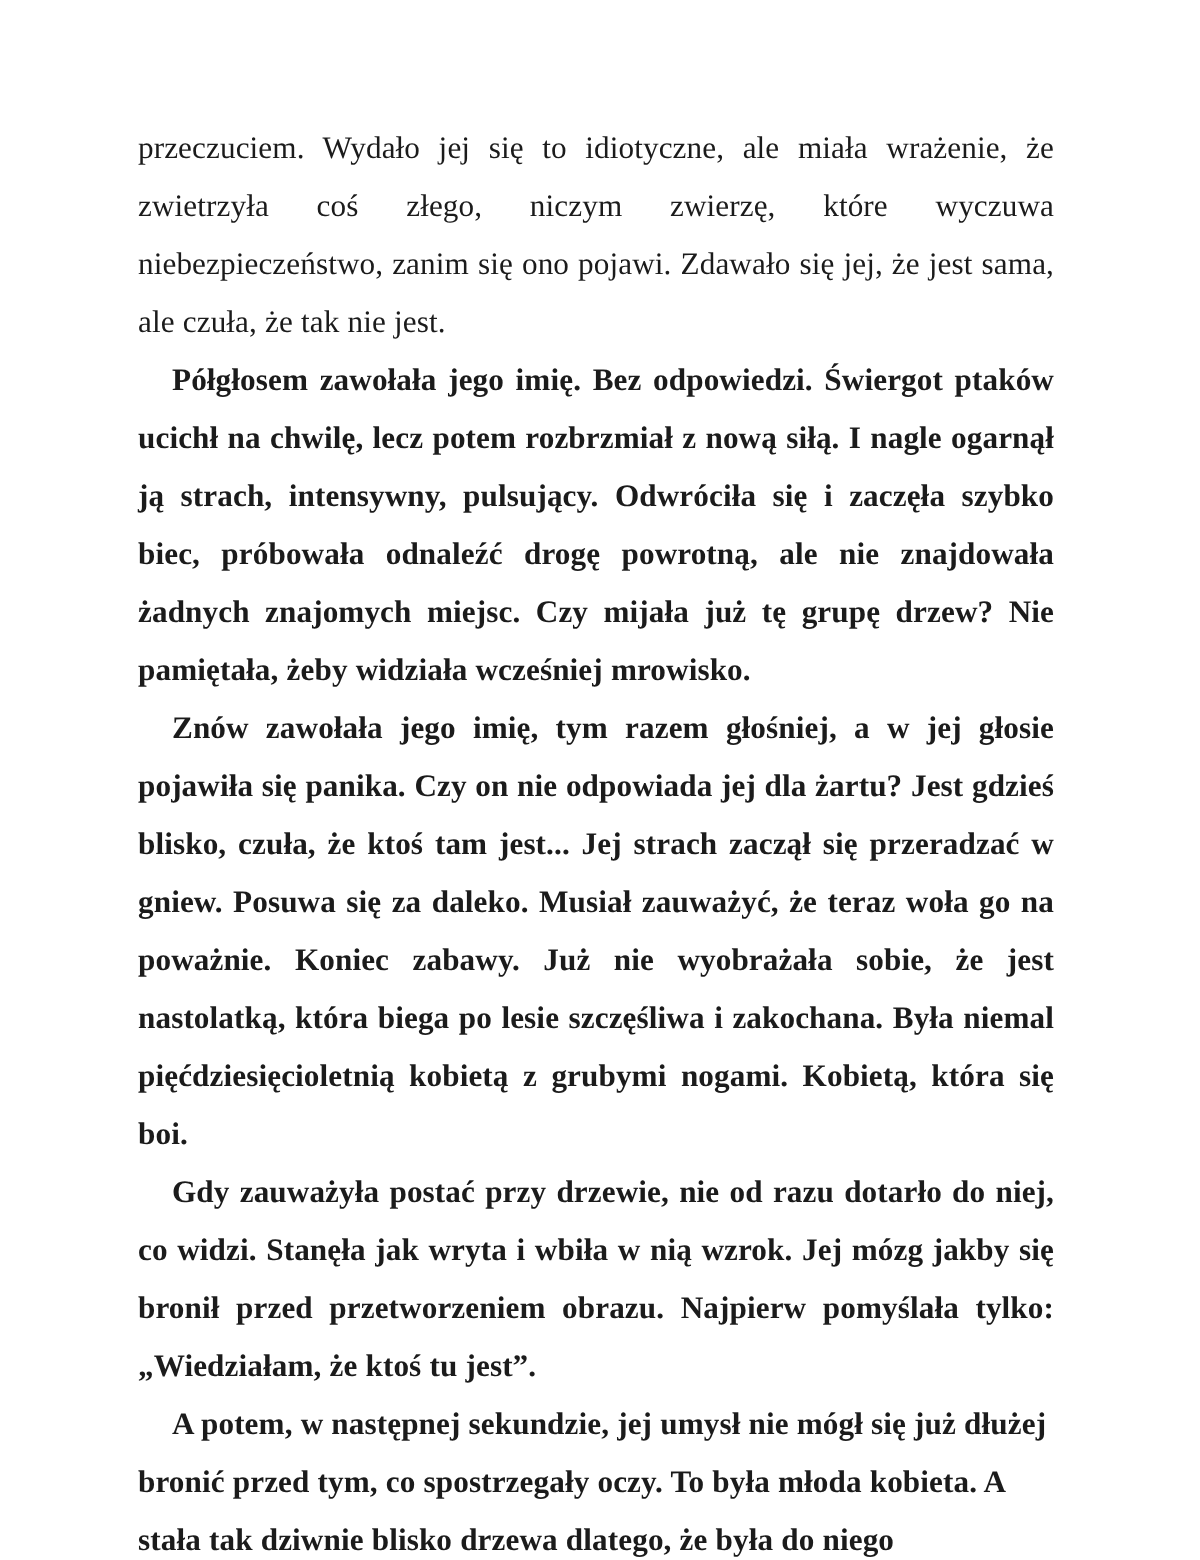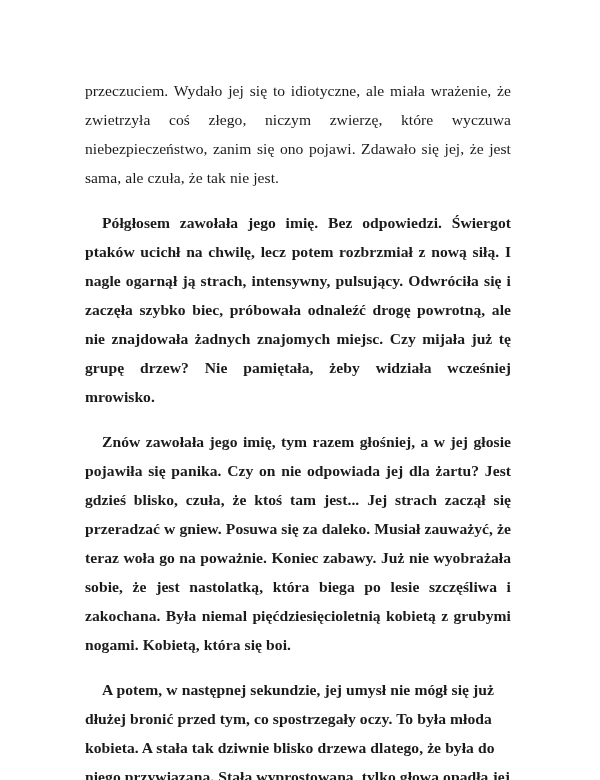--- a/index.html
+++ b/index.html
@@ -32,21 +32,21 @@
     color: #1b1b1b;
     font-size: 15.6px;
     line-height: 29px;
     text-align: justify;
     text-justify: inter-word;
     -webkit-font-smoothing: antialiased;
     hyphens: none;
   }
 
   .text-block p {
-    margin: 16px;
+    margin: 0;
     text-indent: 0;
     word-spacing: 0.1px;
     letter-spacing: 0.05px;
   }
 
   
   .text-block p.indent {
     text-indent: 17px;
     font-weight: bold;
   }
@@ -57,15 +57,16 @@
   }
 </style>
 </head>
 <body>
 
 <div class="page">
   <div class="text-block">
     <p>przeczuciem. Wydało jej się to idiotyczne, ale miała wrażenie, że zwietrzyła coś złego, niczym zwierzę, które wyczuwa niebezpieczeństwo, zanim się ono pojawi. Zdawało się jej, że jest sama, ale czuła, że tak nie jest.</p>
     <p class="indent">Półgłosem zawołała jego imię. Bez odpowiedzi. Świergot ptaków ucichł na chwilę, lecz potem rozbrzmiał z nową siłą. I nagle ogarnął ją strach, intensywny, pulsujący. Odwróciła się i zaczęła szybko biec, próbowała odnaleźć drogę powrotną, ale nie znajdowała żadnych znajomych miejsc. Czy mijała już tę grupę drzew? Nie pamiętała, żeby widziała wcześniej mrowisko.</p>
     <p class="indent">Znów zawołała jego imię, tym razem głośniej, a w jej głosie pojawiła się panika. Czy on nie odpowiada jej dla żartu? Jest gdzieś blisko, czuła, że ktoś tam jest... Jej strach zaczął się przeradzać w gniew. Posuwa się za daleko. Musiał zauważyć, że teraz woła go na poważnie. Koniec zabawy. Już nie wyobrażała sobie, że jest nastolatką, która biega po lesie szczęśliwa i zakochana. Była niemal pięćdziesięcioletnią kobietą z grubymi nogami. Kobietą, która się boi.</p>
+    <p class="indent">Gdy zauważyła postać przy drzewie, nie od razu dotarło do niej, co widzi. Stanęła jak wryta i wbiła w nią wzrok. Jej mózg jakby się bronił przed przetworzeniem obrazu. Najpierw pomyślała tylko: „Wiedziałam, że ktoś tu jest”.</p>
     <p class="indent last">A potem, w następnej sekundzie, jej umysł nie mógł się już dłużej bronić przed tym, co spostrzegały oczy. To była młoda kobieta. A stała tak dziwnie blisko drzewa dlatego, że była do niego przywiązana. Stała wyprostowana, tylko głowa opadła jej na pierś. Ubranie zwisało w strzępach i wszędzie było pełno krwi. Na niej, obok niej, wszędzie wokół. Przywiązano ją do drzewa,</p>
   </div>
 </div>
 
 </body></html>

